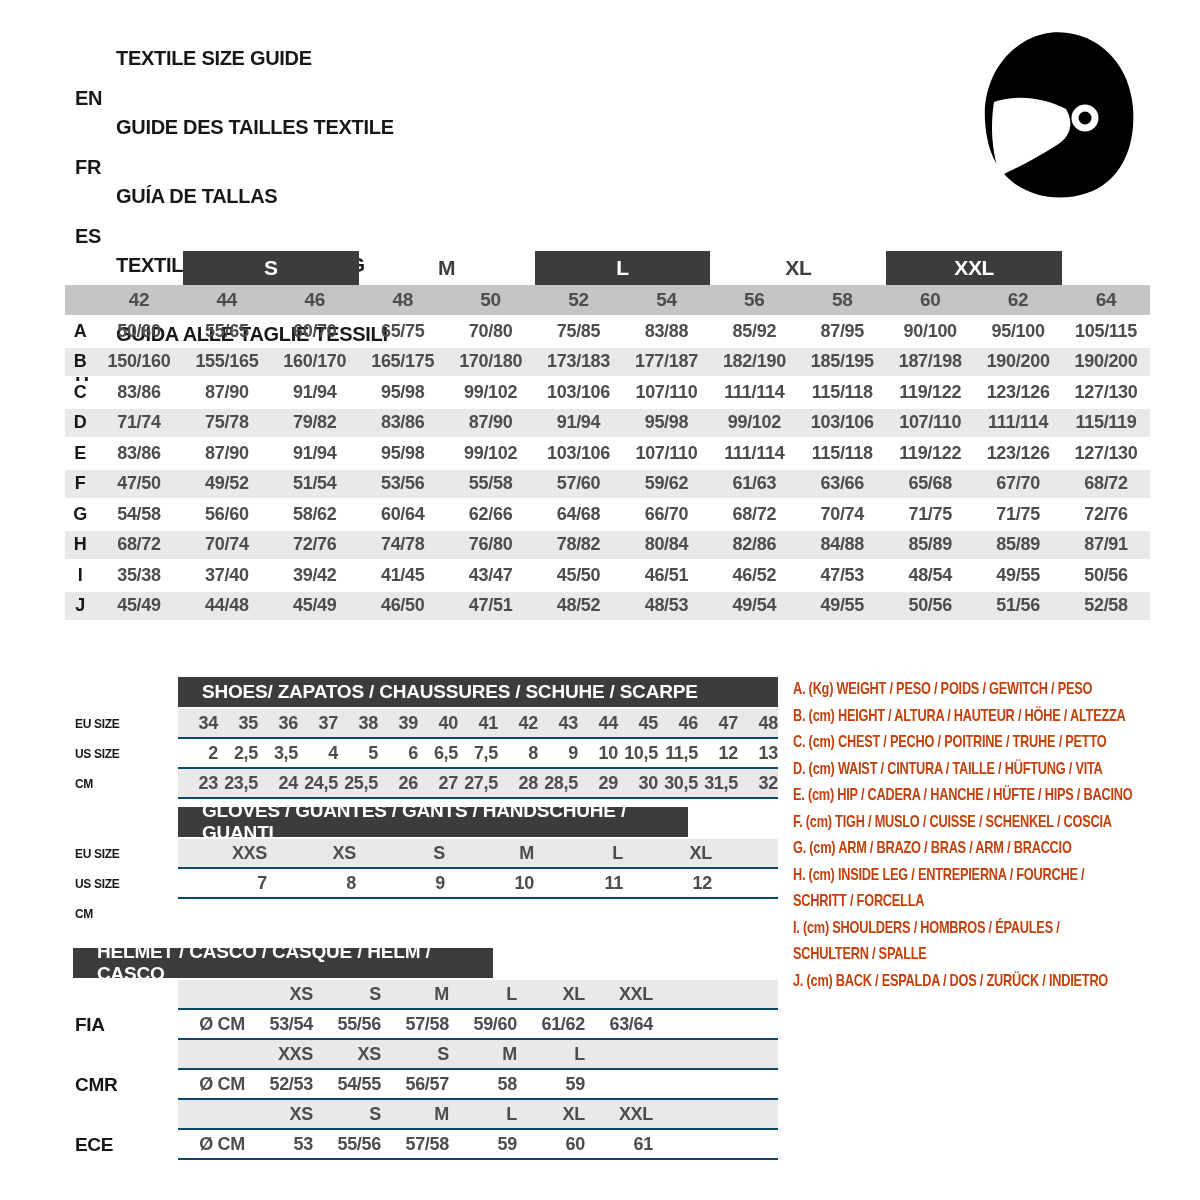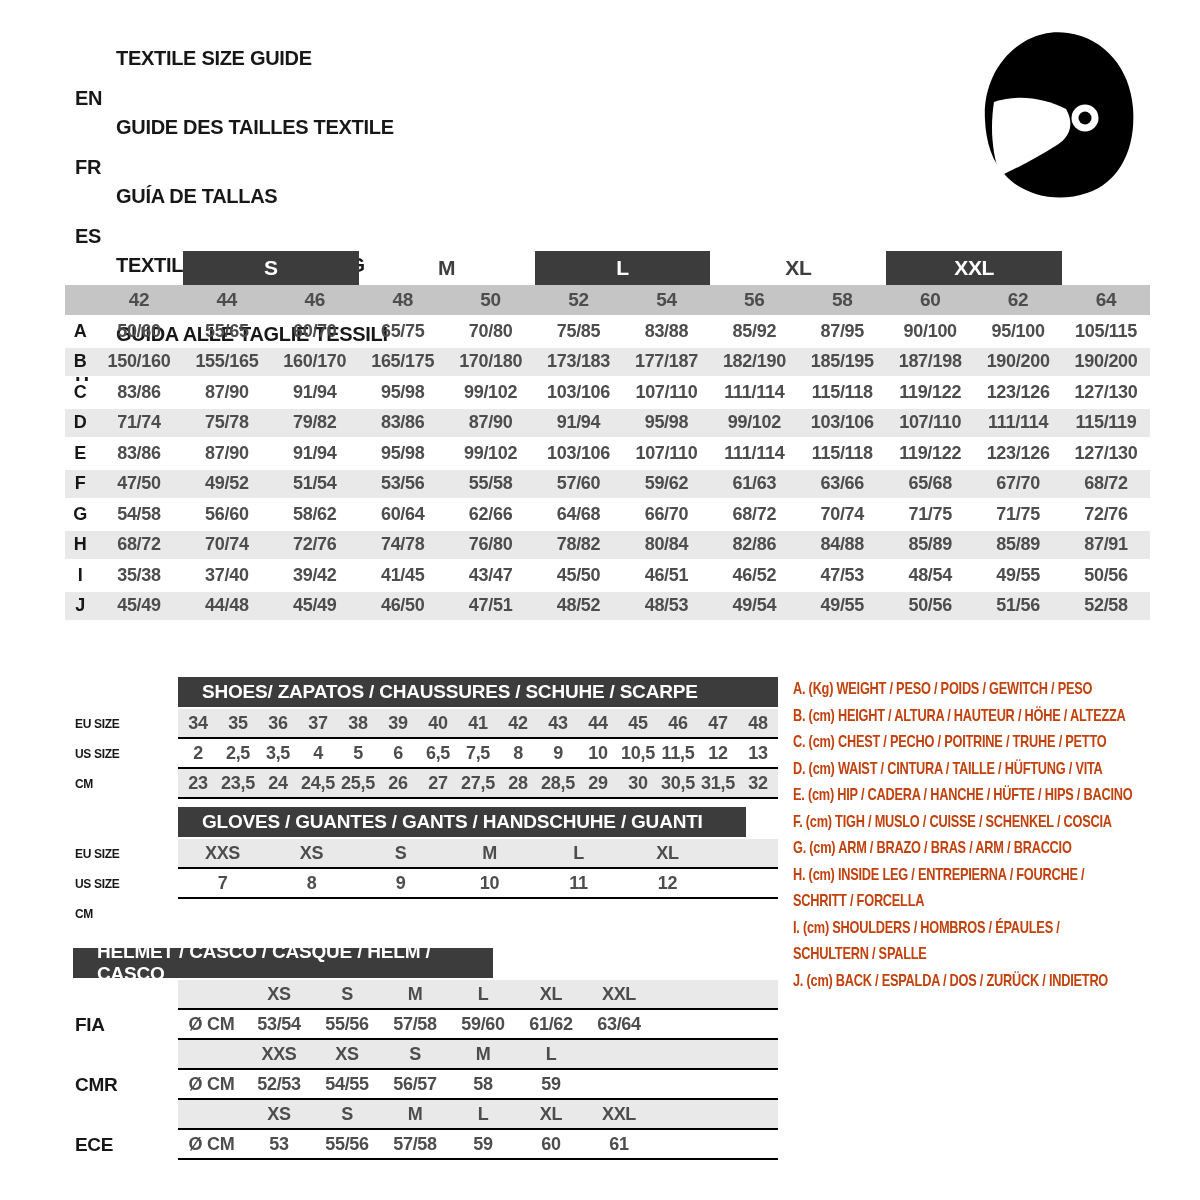--- a/index.html
+++ b/index.html
@@ -33,25 +33,25 @@
   
   .ltable{position:absolute;left:65px;width:713px;font-size:18px;color:var(--num);}
   .shoes-table{top:677px;}
   .gloves-table{top:807px;}
   .helmet-table{top:948px;}
   .bar{
     margin-left:113px;height:30px;margin-bottom:2px;background:var(--dark);color:#fff;
     display:flex;align-items:center;padding-left:24px;font-size:19px;letter-spacing:-0.2px;
   }
   .bar-shoes{width:600px;}
-  .bar-gloves{width:568px;}
+  .bar-gloves{width:510px;}
   .bar-helmet{width:420px;margin-left:8px;}
   .trow{display:flex;height:30px;align-items:stretch;}
   .trow .lbl{width:113px;display:flex;align-items:center;padding-left:10px;color:var(--txt);font-size:12px;}
-  .trow .vals{width:600px;display:grid;align-items:center;text-align:center;border-bottom:2px solid #000000;}
+  .trow .vals{width:600px;display:grid;align-items:center;text-align:right;border-bottom:2px solid #0c4a6e;}
   .trow.striped .vals{background:var(--stripe);}
   .vals.cols15{grid-template-columns:repeat(15,1fr);}
   .vals.cols6{grid-template-columns:repeat(6,89px);}
   .vals.colsHelmet{grid-template-columns:67px repeat(6,68px);}
   .helmet-table .lbl{font-size:19px;}
   
   .legend{position:absolute;left:793px;top:676px;width:400px;font-size:17px;line-height:26.5px;color:#c2410c;}
   .legend-line{white-space:nowrap;transform:scaleX(0.75);transform-origin:left center;}
 </style>
 </head>

